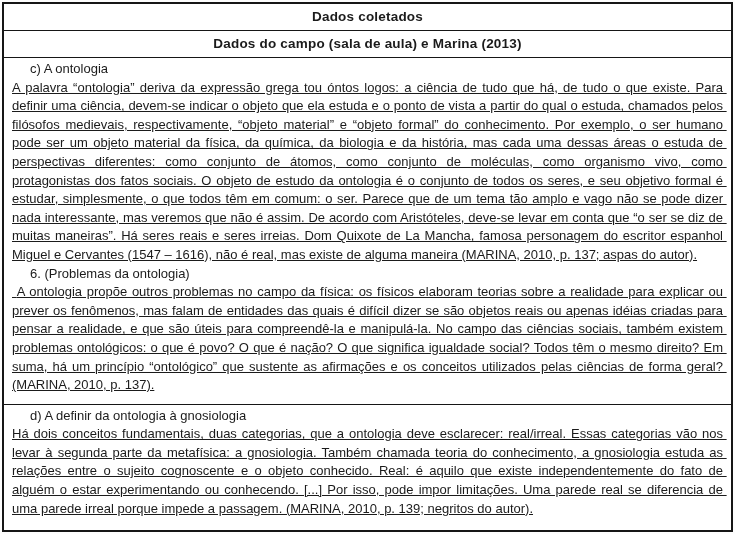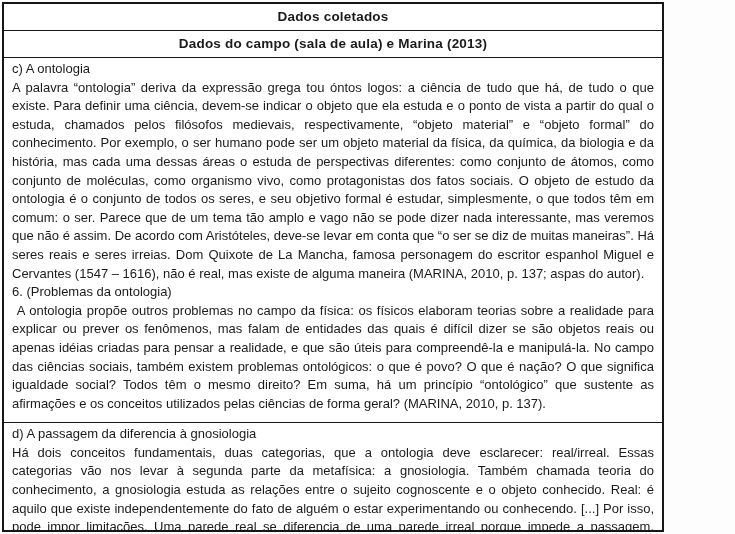--- a/index.html
+++ b/index.html
@@ -6,21 +6,21 @@
   body {
     width: 735px;
     height: 534px;
     overflow: hidden;
     background: #fdfdfd;
     font-family: "Liberation Sans", sans-serif;
     color: #1b1b1b;
   }
   .table-frame {
     box-sizing: border-box;
-    width: 662px;
+    width: 731px;
     height: 530px;
     margin: 2px;
     border: 2px solid #161616;
     display: flex;
     flex-direction: column;
     background: #ffffff;
   }
   .row {
     box-sizing: border-box;
     border-bottom: 1px solid #161616;
@@ -40,24 +40,26 @@
     letter-spacing: 0.2px;
     flex: none;
   }
   .body-cell {
     padding: 2px 8px 9px 8px;
     font-size: 13px;
     line-height: 18.6px;
   }
   .section-title {
     white-space: pre-wrap;
+    margin-left: 18px;
   }
   .section-body {
     text-align: justify;
     white-space: pre-wrap;
+    text-decoration: underline;
   }
 </style>
 </head>
 <body>
 
 <div class="table-frame">
 
   <div class="row header-cell">
     <span>Dados coletados</span>
   </div>
@@ -67,17 +69,17 @@
   </div>
 
   <div class="row body-cell">
     <div class="section-title">c) A ontologia</div>
     <div class="section-body">A palavra “ontologia” deriva da expressão grega tou óntos logos: a ciência de tudo que há, de tudo o que existe. Para definir uma ciência, devem-se indicar o objeto que ela estuda e o ponto de vista a partir do qual o estuda, chamados pelos filósofos medievais, respectivamente, “objeto material” e “objeto formal” do conhecimento. Por exemplo, o ser humano pode ser um objeto material da física, da química, da biologia e da história, mas cada uma dessas áreas o estuda de perspectivas diferentes: como conjunto de átomos, como conjunto de moléculas, como organismo vivo, como protagonistas dos fatos sociais. O objeto de estudo da ontologia é o conjunto de todos os seres, e seu objetivo formal é estudar, simplesmente, o que todos têm em comum: o ser. Parece que de um tema tão amplo e vago não se pode dizer nada interessante, mas veremos que não é assim. De acordo com Aristóteles, deve-se levar em conta que “o ser se diz de muitas maneiras”. Há seres reais e seres irreias. Dom Quixote de La Mancha, famosa personagem do escritor espanhol Miguel e Cervantes (1547 – 1616), não é real, mas existe de alguma maneira (MARINA, 2010, p. 137; aspas do autor).</div>
     <div class="section-title">6. (Problemas da ontologia)</div>
     <div class="section-body"> A ontologia propõe outros problemas no campo da física: os físicos elaboram teorias sobre a realidade para explicar ou prever os fenômenos, mas falam de entidades das quais é difícil dizer se são objetos reais ou apenas idéias criadas para pensar a realidade, e que são úteis para compreendê-la e manipulá-la. No campo das ciências sociais, também existem problemas ontológicos: o que é povo? O que é nação? O que significa igualdade social? Todos têm o mesmo direito? Em suma, há um princípio “ontológico” que sustente as afirmações e os conceitos utilizados pelas ciências de forma geral? (MARINA, 2010, p. 137).</div>
   </div>
 
   <div class="row body-cell last">
-    <div class="section-title">d) A passagem da diferencia à gnosiologia</div>
+    <div class="section-title">d) A definir da ontologia à gnosiologia</div>
     <div class="section-body">Há dois conceitos fundamentais, duas categorias, que a ontologia deve esclarecer: real/irreal. Essas categorias vão nos levar à segunda parte da metafísica: a gnosiologia. Também chamada teoria do conhecimento, a gnosiologia estuda as relações entre o sujeito cognoscente e o objeto conhecido. Real: é aquilo que existe independentemente do fato de alguém o estar experimentando ou conhecendo. [...] Por isso, pode impor limitações. Uma parede real se diferencia de uma parede irreal porque impede a passagem. (MARINA, 2010, p. 139; negritos do autor).</div>
   </div>
 
 </div>
 
 </body></html>

